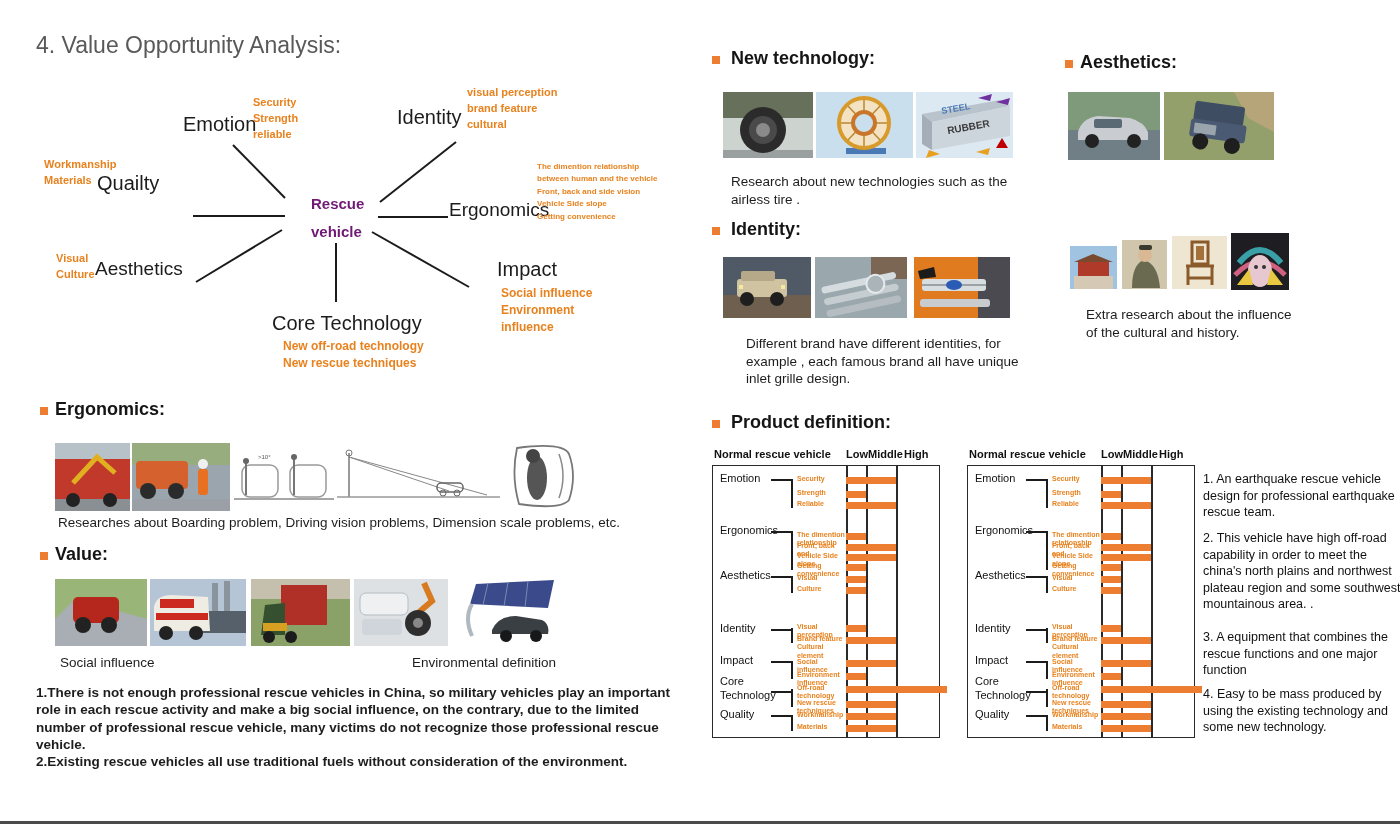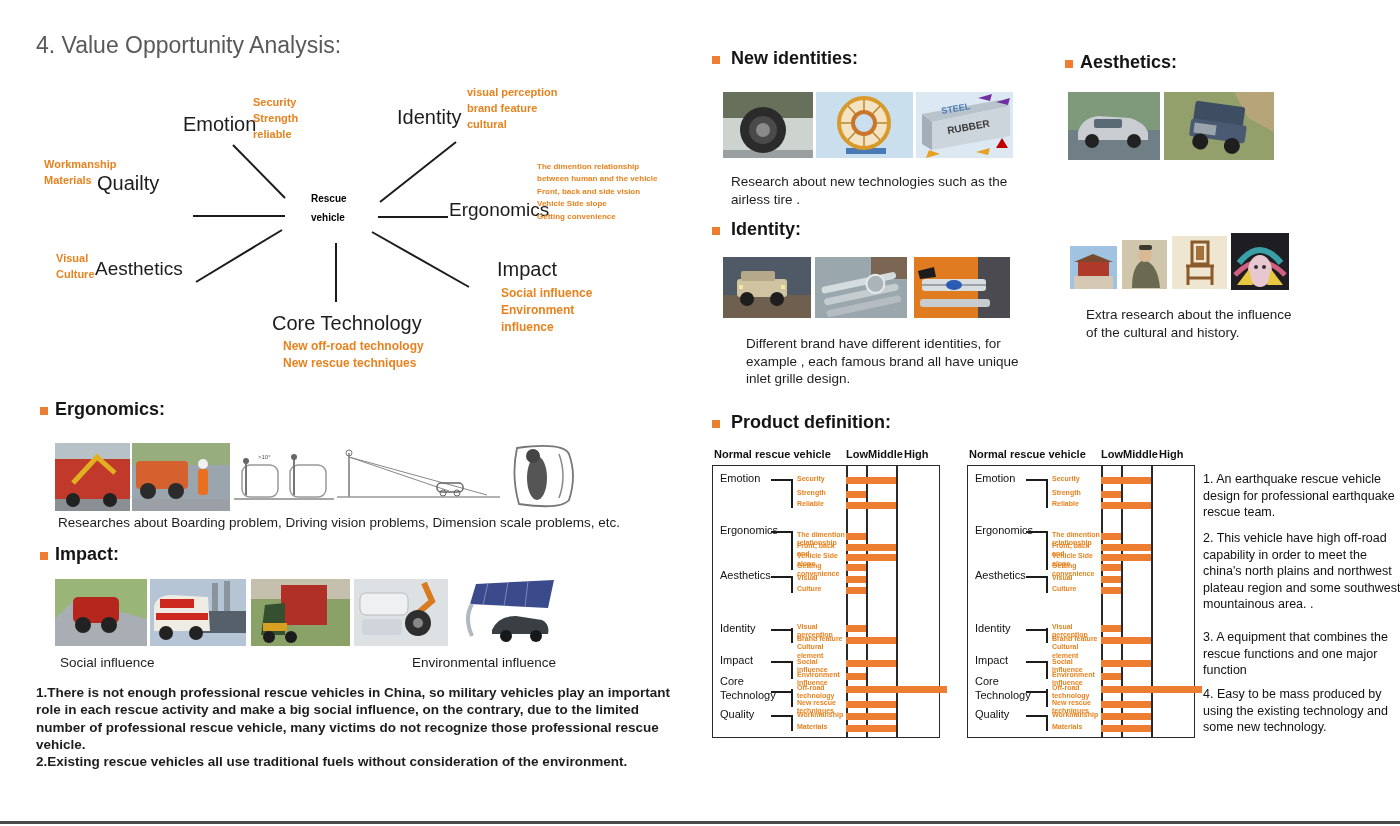--- a/index.html
+++ b/index.html
@@ -9,21 +9,21 @@
   .pre{white-space:pre-line;}
   .title{font-size:23px;color:#595959;}
   .sq{width:8px;height:8px;background:#ED7D31;}
   .h{font-size:18px;font-weight:bold;color:#151515;}
   .cap{font-size:13.5px;color:#1d1d1d;line-height:1.3;}
   .mm-label{font-size:19px;color:#1c1c1c;}
   .mm-label.big{font-size:20px;}
   .mm-sub{font-size:11px;font-weight:bold;color:#E8821E;line-height:1.45;}
   .mm-sub.tiny{font-size:8px;line-height:1.55;}
   .mm-sub.mid{font-size:12px;line-height:1.4;}
-  .mm-center{font-size:10px;font-weight:bold;color:#000000;line-height:1.85;}
+  .mm-center{font-size:15px;font-weight:bold;color:#701a75;line-height:1.85;}
   .ph{position:absolute;overflow:hidden;}
   .ph svg{display:block;width:100%;height:100%;}
   .chart{position:absolute;width:240px;height:295px;padding-left:15px;}
   .ct-head{position:absolute;top:0;font-size:11px;font-weight:bold;color:#111;}
   .ct-box{position:absolute;left:0;top:17px;width:226px;height:271px;border:1.6px solid #2a2a2a;}
   .grid{position:absolute;top:0;width:1.6px;height:100%;background:#2a2a2a;}
   .cat{position:absolute;left:7px;font-size:11px;color:#111;white-space:pre-line;line-height:1.25;}
   .br{position:absolute;background:#1c1c1c;}
   .bar{position:absolute;height:7px;background:#ED7D31;}
   .ilab{position:absolute;left:84px;width:48px;font-size:7px;font-weight:bold;color:#E8821E;
@@ -139,21 +139,21 @@
     <svg viewBox="0 0 77 72" preserveAspectRatio="none">
       <path d="M14 8 Q60 2 66 14 Q74 36 66 60 Q58 70 16 64 Q8 36 14 8 Z" fill="none" stroke="#777" stroke-width="1.8"></path>
       <ellipse cx="34" cy="38" rx="10" ry="22" fill="#555"></ellipse>
       <circle cx="30" cy="16" r="7" fill="#444"></circle>
       <path d="M56 14 Q64 36 56 58" fill="none" stroke="#888" stroke-width="1.5"></path>
     </svg>
   </div>
   <div class="abs cap" style="left:58px;top:514px;width:600px;">Researches about  Boarding problem, Driving vision problems, Dimension scale problems, etc.</div>
 
   <div class="abs sq" style="left:40px;top:552px;"></div>
-  <div class="abs h" style="left:55px;top:544px;">Impact:</div>
+  <div class="abs h" style="left:55px;top:544px;">Value:</div>
 
   <div class="ph" style="left:55px;top:579px;width:92px;height:67px;">
     <svg viewBox="0 0 92 67" preserveAspectRatio="none">
       <rect width="92" height="67" fill="#9ab578"></rect>
       <polygon points="20,20 92,40 92,67 0,67 0,40" fill="#a8aeb3"></polygon>
       <rect x="18" y="18" width="46" height="26" rx="5" fill="#b5271d"></rect>
       <circle cx="28" cy="46" r="8" fill="#222"></circle>
         <circle cx="54" cy="46" r="8" fill="#222"></circle>
     </svg>
   </div>
@@ -197,26 +197,26 @@
       <line x1="30" y1="5" x2="25" y2="27" stroke="#7a8ab5" stroke-width="1"></line>
       <line x1="50" y1="4" x2="46" y2="28" stroke="#7a8ab5" stroke-width="1"></line>
       <line x1="70" y1="3" x2="67" y2="29" stroke="#7a8ab5" stroke-width="1"></line>
       <path d="M14 26 Q6 40 14 58" stroke="#b0b8c0" stroke-width="4" fill="none"></path>
       <path d="M34 52 Q40 38 58 38 L84 42 Q92 46 90 56 L34 56 Z" fill="#3a3f44"></path>
       <circle cx="48" cy="58" r="6" fill="#16181a"></circle>
         <circle cx="78" cy="58" r="6" fill="#16181a"></circle>
     </svg>
   </div>
   <div class="abs cap" style="left:60px;top:654px;">Social influence</div>
-  <div class="abs cap" style="left:412px;top:654px;">Environmental influence</div>
+  <div class="abs cap" style="left:412px;top:654px;">Environmental definition</div>
   <div class="abs cap pre" style="left:36px;top:684px;width:645px;line-height:1.28;font-weight:bold;">1.There is not enough professional rescue vehicles in China, so military vehicles  play an important role in each rescue  activity and make a big social influence, on the contrary, due to the limited number of professional  rescue vehicle, many victims do not recognize those professional  rescue vehicle.
 2.Existing rescue vehicles  all use traditional fuels without consideration of  the environment.</div>
 
   <div class="abs sq" style="left:712px;top:56px;"></div>
-  <div class="abs h" style="left:731px;top:48px;">New identities:</div>
+  <div class="abs h" style="left:731px;top:48px;">New technology:</div>
 
   <div class="ph" style="left:723px;top:92px;width:90px;height:66px;">
     <svg viewBox="0 0 90 66" preserveAspectRatio="none">
       <rect width="90" height="66" fill="#cdd3cf"></rect>
       <rect x="0" y="0" width="90" height="26" fill="#67705b"></rect>
       <rect x="0" y="58" width="90" height="8" fill="#9aa0a0"></rect>
       <circle cx="40" cy="38" r="23" fill="#2b2b2b"></circle>
       <circle cx="40" cy="38" r="14" fill="#4a4a4a"></circle>
       <circle cx="40" cy="38" r="7" fill="#8a8a8a"></circle>
     </svg>

